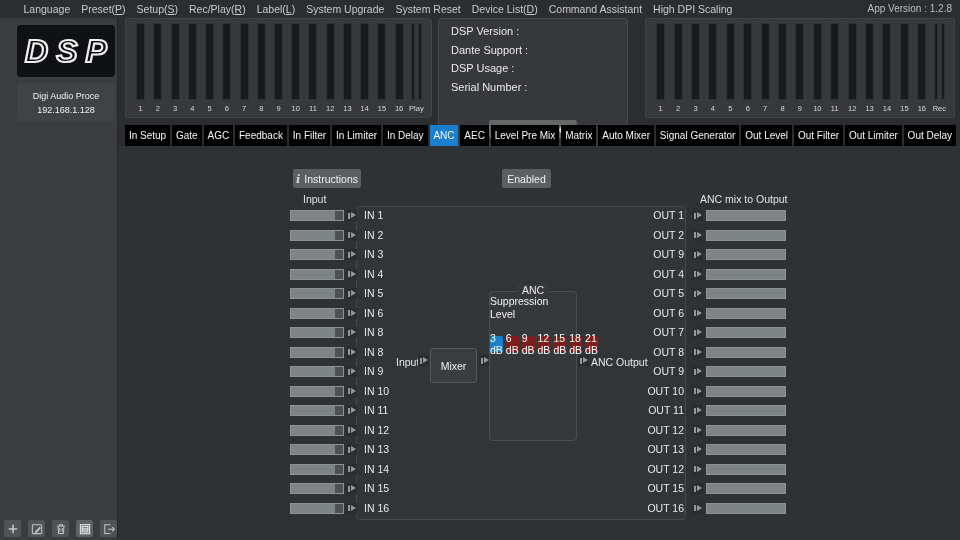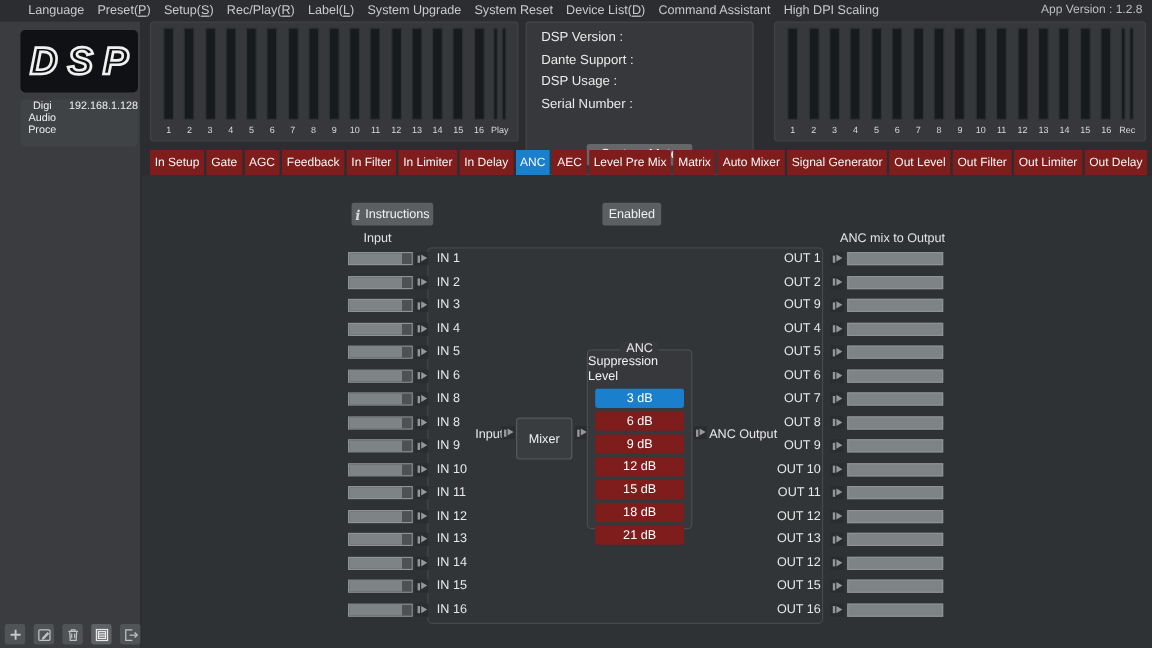--- a/index.html
+++ b/index.html
@@ -18,21 +18,21 @@
   .sidebar{position:absolute;left:0;top:18px;bottom:0;width:118px;background:#3a3c3f;
            border-right:1px solid #26272a;box-sizing:border-box;}
   .logo-box{position:absolute;left:17px;top:7px;width:98px;height:52px;background:#101114;
             border-radius:4px;display:flex;align-items:center;justify-content:center;}
   .logo-text{color:#f2f2f2;font-size:32px;font-weight:700;letter-spacing:8px;padding-left:8px;line-height:1;font-style:italic;}
   @supports (-webkit-text-stroke: 2px #fff){
     .logo-text{color:rgba(16,17,20,.9);-webkit-text-stroke:2.2px #f0f0f0;}
   }
   .device-item{position:absolute;left:17px;top:65px;width:98px;height:39px;background:#404346;
                border-radius:4px;color:#efefef;font-size:9px;text-align:center;display:flex;
-               flex-direction:row;justify-content:center;gap:4px;}
+               flex-direction:column;justify-content:center;gap:4px;}
   .side-toolbar{position:absolute;left:4px;bottom:3px;display:flex;gap:7px;}
   .tool-btn{width:17px;height:17px;background:#515457;border-radius:2px;display:flex;
             align-items:center;justify-content:center;cursor:default;}
   .tool-btn.active{background:#5f6265;}
   .tool-btn svg{width:14px;height:14px;}
 
   
   .meter-panel{position:absolute;top:18px;height:100px;background:#36383b;border:1px solid #414447;
                border-radius:3px;box-sizing:border-box;}
   #meterLeft{left:125px;width:307px;}
@@ -46,21 +46,21 @@
 
   .info-panel{position:absolute;left:438px;top:18px;width:190px;height:128px;background:#36383b;
               border:1px solid #46484b;border-radius:3px;box-sizing:border-box;color:#eaeaea;font-size:11px;}
   .info-fields{padding:7px 0 0 12px;display:flex;flex-direction:column;gap:7.5px;}
   .info-field{line-height:11px;}
   .mute-btn{position:absolute;left:50%;transform:translateX(-50%);bottom:7px;background:#656869;
             color:#fff;font-size:11px;padding:3px 12px;border-radius:2px;border:none;white-space:nowrap;}
 
   
   .tabbar{position:absolute;left:125px;top:125px;width:831px;height:21px;display:flex;gap:2px;overflow:hidden;}
-  .tab{flex:1 1 auto;background:#7f1d1d;color:#f7f7f7;font-size:10px;display:flex;align-items:center;
+  .tab{flex:1 1 auto;background:#000000;color:#f7f7f7;font-size:10px;display:flex;align-items:center;
        justify-content:center;padding:0 3px;white-space:nowrap;cursor:default;}
   .tab.active{background:#1a80ce;}
 
   
   .content-bg{position:absolute;left:118px;top:146px;right:0;bottom:0;background:#2f3234;}
 
   .btn{position:absolute;background:#5c5f62;color:#f0f0f0;font-size:10.5px;border-radius:2px;
        display:flex;align-items:center;justify-content:center;gap:4px;cursor:default;}
   #btnInstructions{left:293px;top:169px;width:68px;height:19px;}
   .info-i{font-family:"DejaVu Serif",serif;font-style:italic;font-weight:700;font-size:11.5px;color:#d6d9da;}
@@ -98,21 +98,21 @@
   #mixerBox{position:absolute;left:430px;top:348px;width:47px;height:35px;background:#3a3d40;
             border:1px solid #57595c;border-radius:3px;display:flex;align-items:center;justify-content:center;
             color:#f0f0f0;font-size:10.5px;box-sizing:border-box;}
   #ancOutLbl{left:591px;top:356px;}
 
   #ancPanel{position:absolute;left:489px;top:291px;width:88px;height:150px;background:#36383b;
             border:1px solid #4b4d50;border-radius:4px;box-sizing:border-box;}
   #ancTitle{position:absolute;top:-8px;left:50%;transform:translateX(-50%);background:#36383b;
             padding:0 5px;font-size:10.5px;color:#ececec;line-height:13px;}
   .sup-header{margin-top:3px;text-align:left;font-size:10.5px;color:#f2f2f2;line-height:13px;}
-  .sup-list{margin-top:3px;display:flex;flex-direction:column;gap:3px;align-items:center;}
+  .sup-list{margin-top:15px;display:flex;gap:3px;align-items:center;}
   .sup-btn{width:74px;height:16px;background:#7f1d1d;color:#ffffff;font-size:10.5px;display:flex;
            align-items:center;justify-content:center;border-radius:2px;cursor:default;}
   .sup-btn.active{background:#1a80ce;}
 </style>
 </head>
 <body>
 
 <div id="screen">
 
   <div class="menubar">

